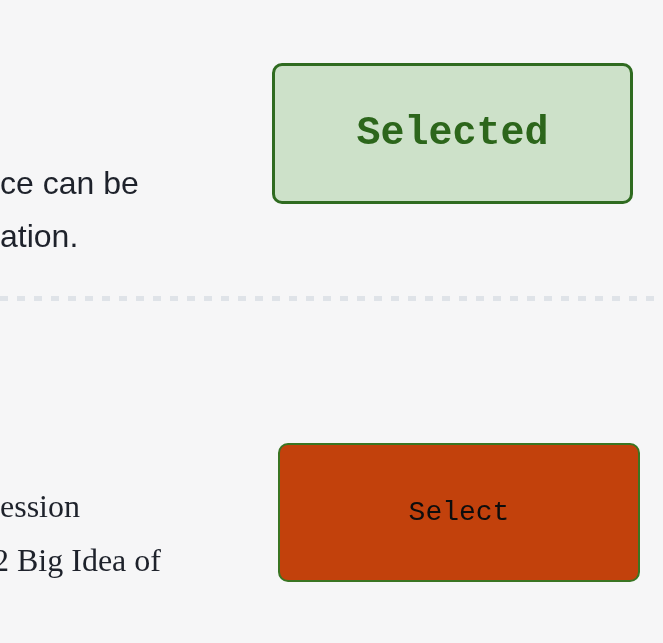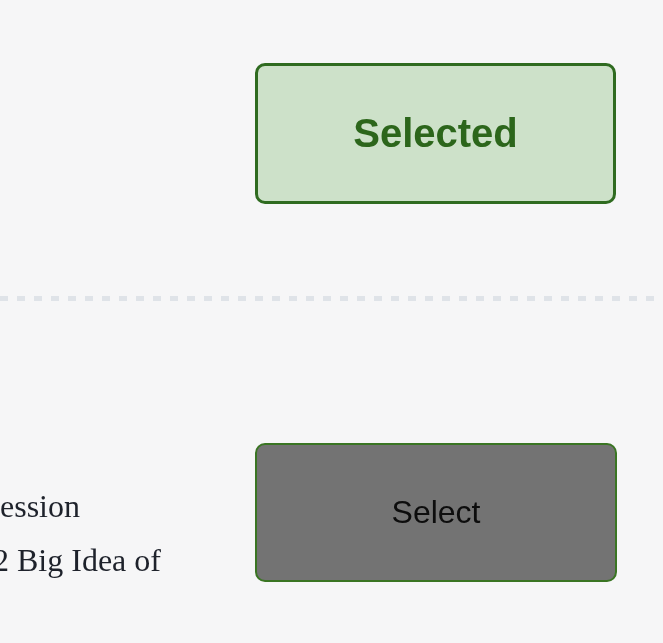--- a/index.html
+++ b/index.html
@@ -32,43 +32,44 @@
     font-family: Liberation Serif, serif;
   }
   .tline { white-space: nowrap; }
   .tline.clip-left { margin-left: -7px; }
   .btn {
     position: absolute;
     display: flex;
     align-items: center;
     justify-content: center;
     border-radius: 10px;
-    font-family: Liberation Sans, sans-serif;
+    font-family: Liberation Mono, monospace;
     cursor: pointer;
+    margin-left: 17px;
   }
   .btn-selected {
     left: 255px;
     top: 63px;
     width: 361px;
     height: 141px;
     background: #cde1c9;
     border: 3px solid #2f6b20;
     color: #2c661b;
     font-size: 40px;
     font-weight: 700;
   }
   .btn-unselected {
-    left: 255px;
+    left: 261px;
     top: 443px;
     width: 362px;
     height: 139px;
-    background: #737373;
+    background: #c2410c;
     border: 2px solid #3a7523;
     color: #0d0d0d;
-    font-size: 32px;
+    font-size: 28px;
     font-weight: 400;
   }
   .divider {
     position: absolute;
     left: 0;
     top: 296px;
     width: 663px;
     height: 5px;
     background: repeating-linear-gradient(
       to right,
@@ -76,20 +77,22 @@
       transparent 8px, transparent 17px
     );
   }
 </style>
 </head>
 <body>
 
 <div class="screen">
 
   <div class="option-text option-text-top">
+    <div class="tline">ce can be</div>
+    <div class="tline">ation.</div>
   </div>
 
   <button class="btn btn-selected">Selected</button>
 
   <div class="divider"></div>
 
   <div class="option-text option-text-bottom">
     <div class="tline">ession</div>
     <div class="tline clip-left">2 Big Idea of</div>
   </div>

